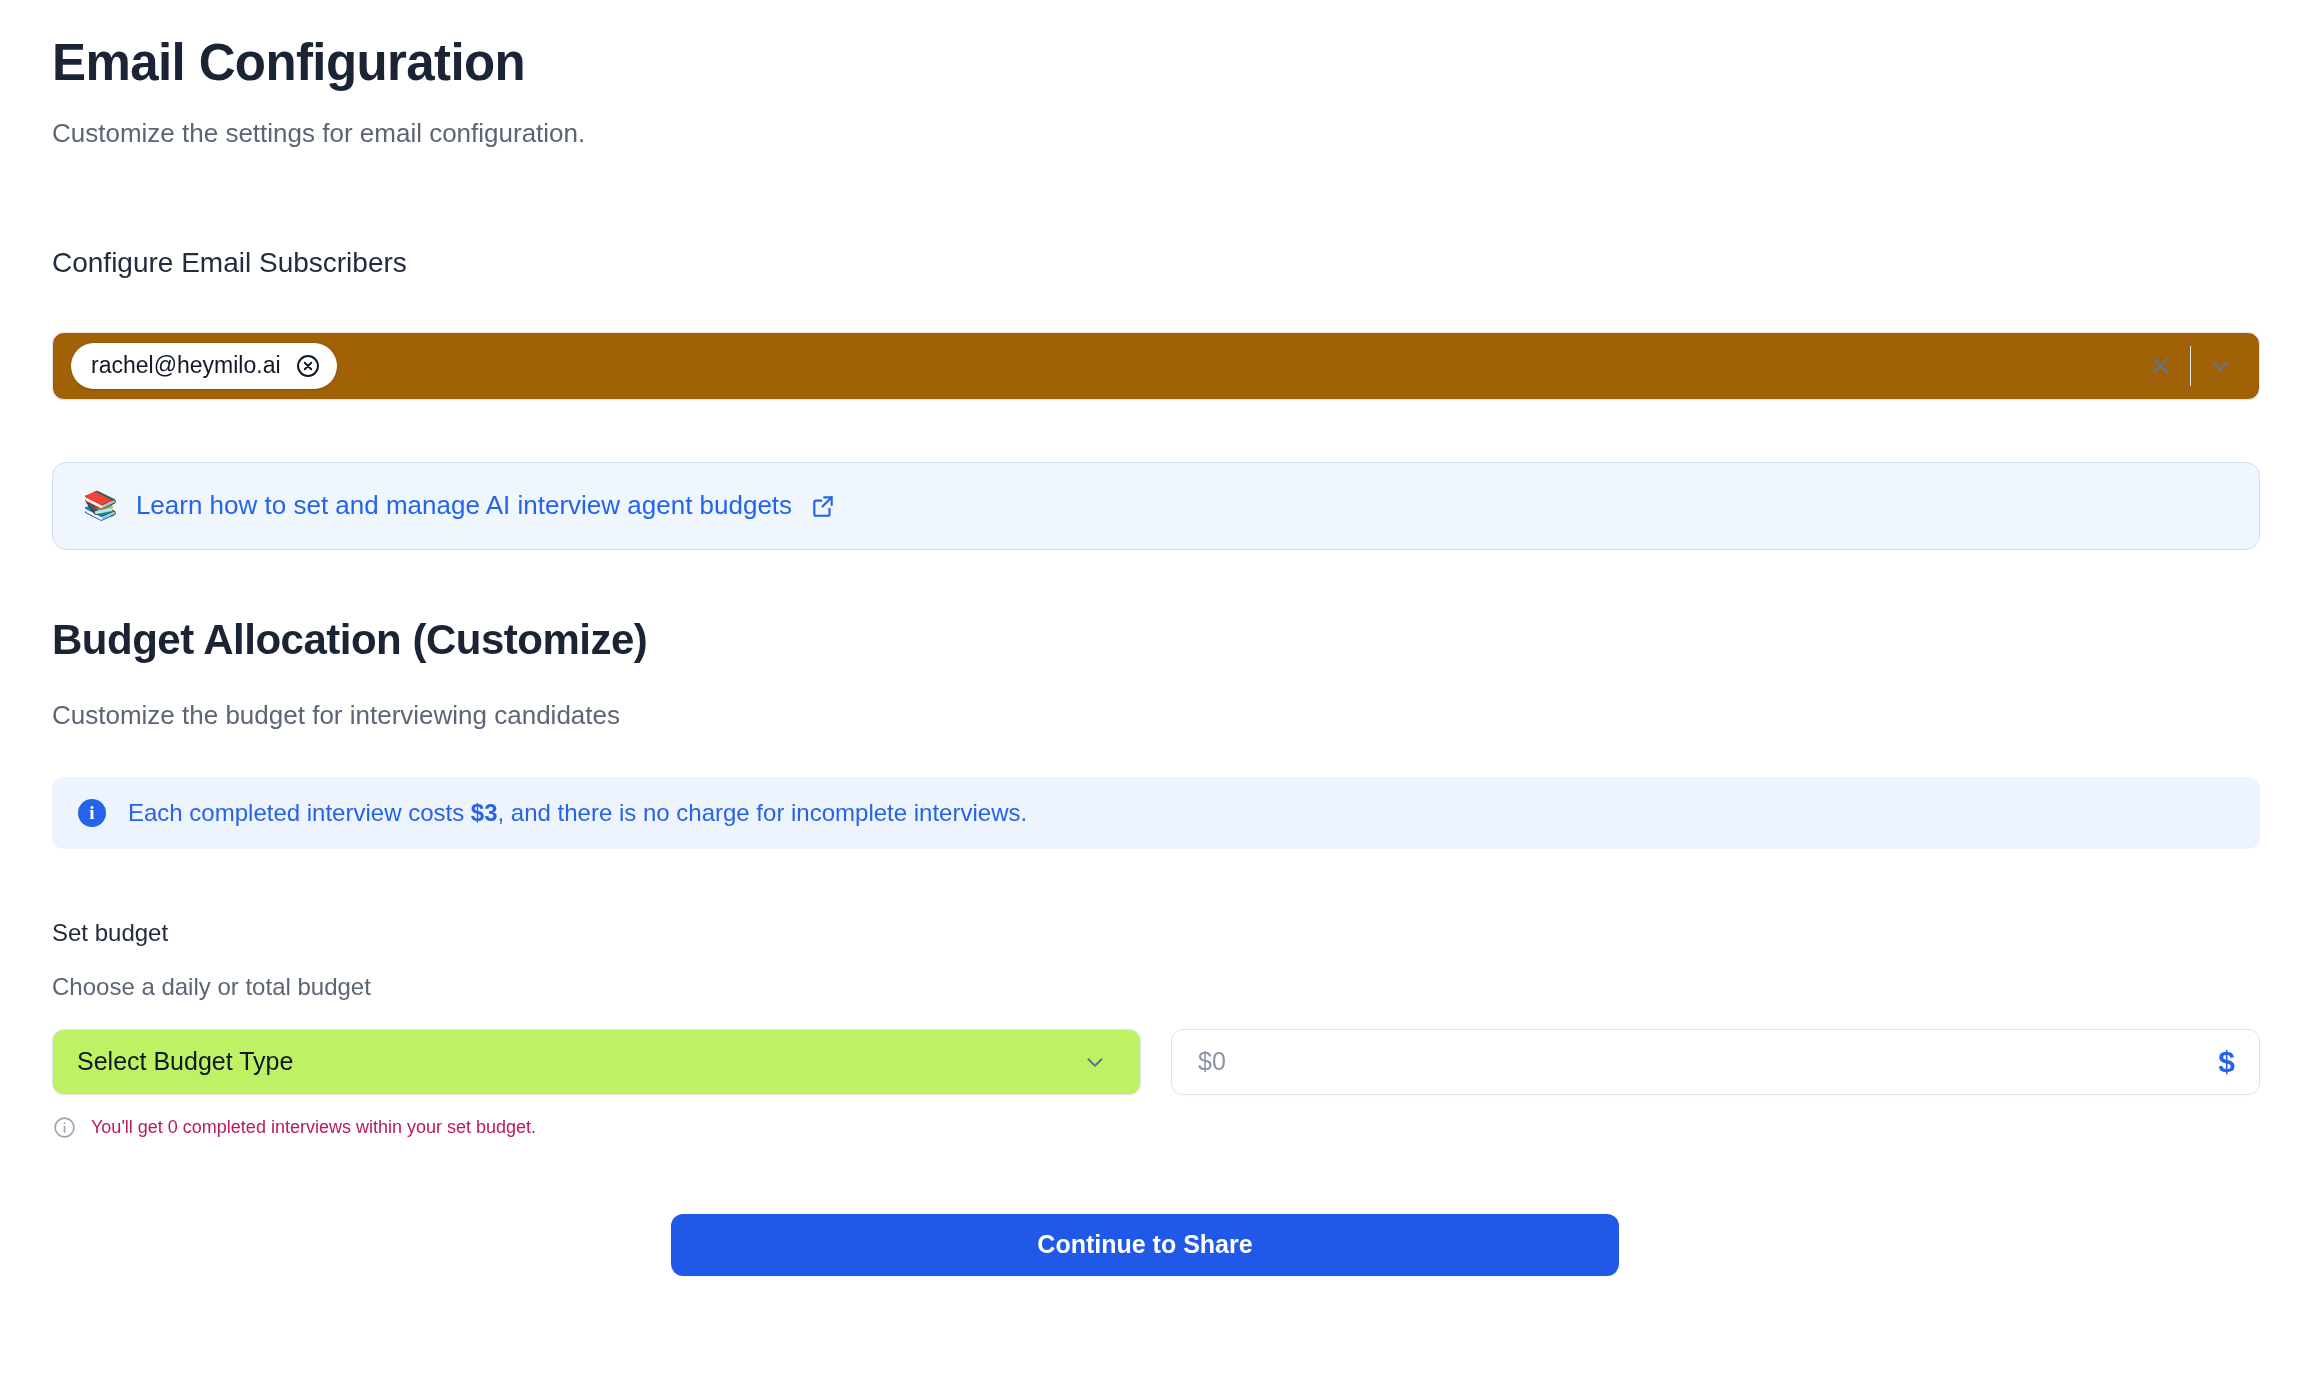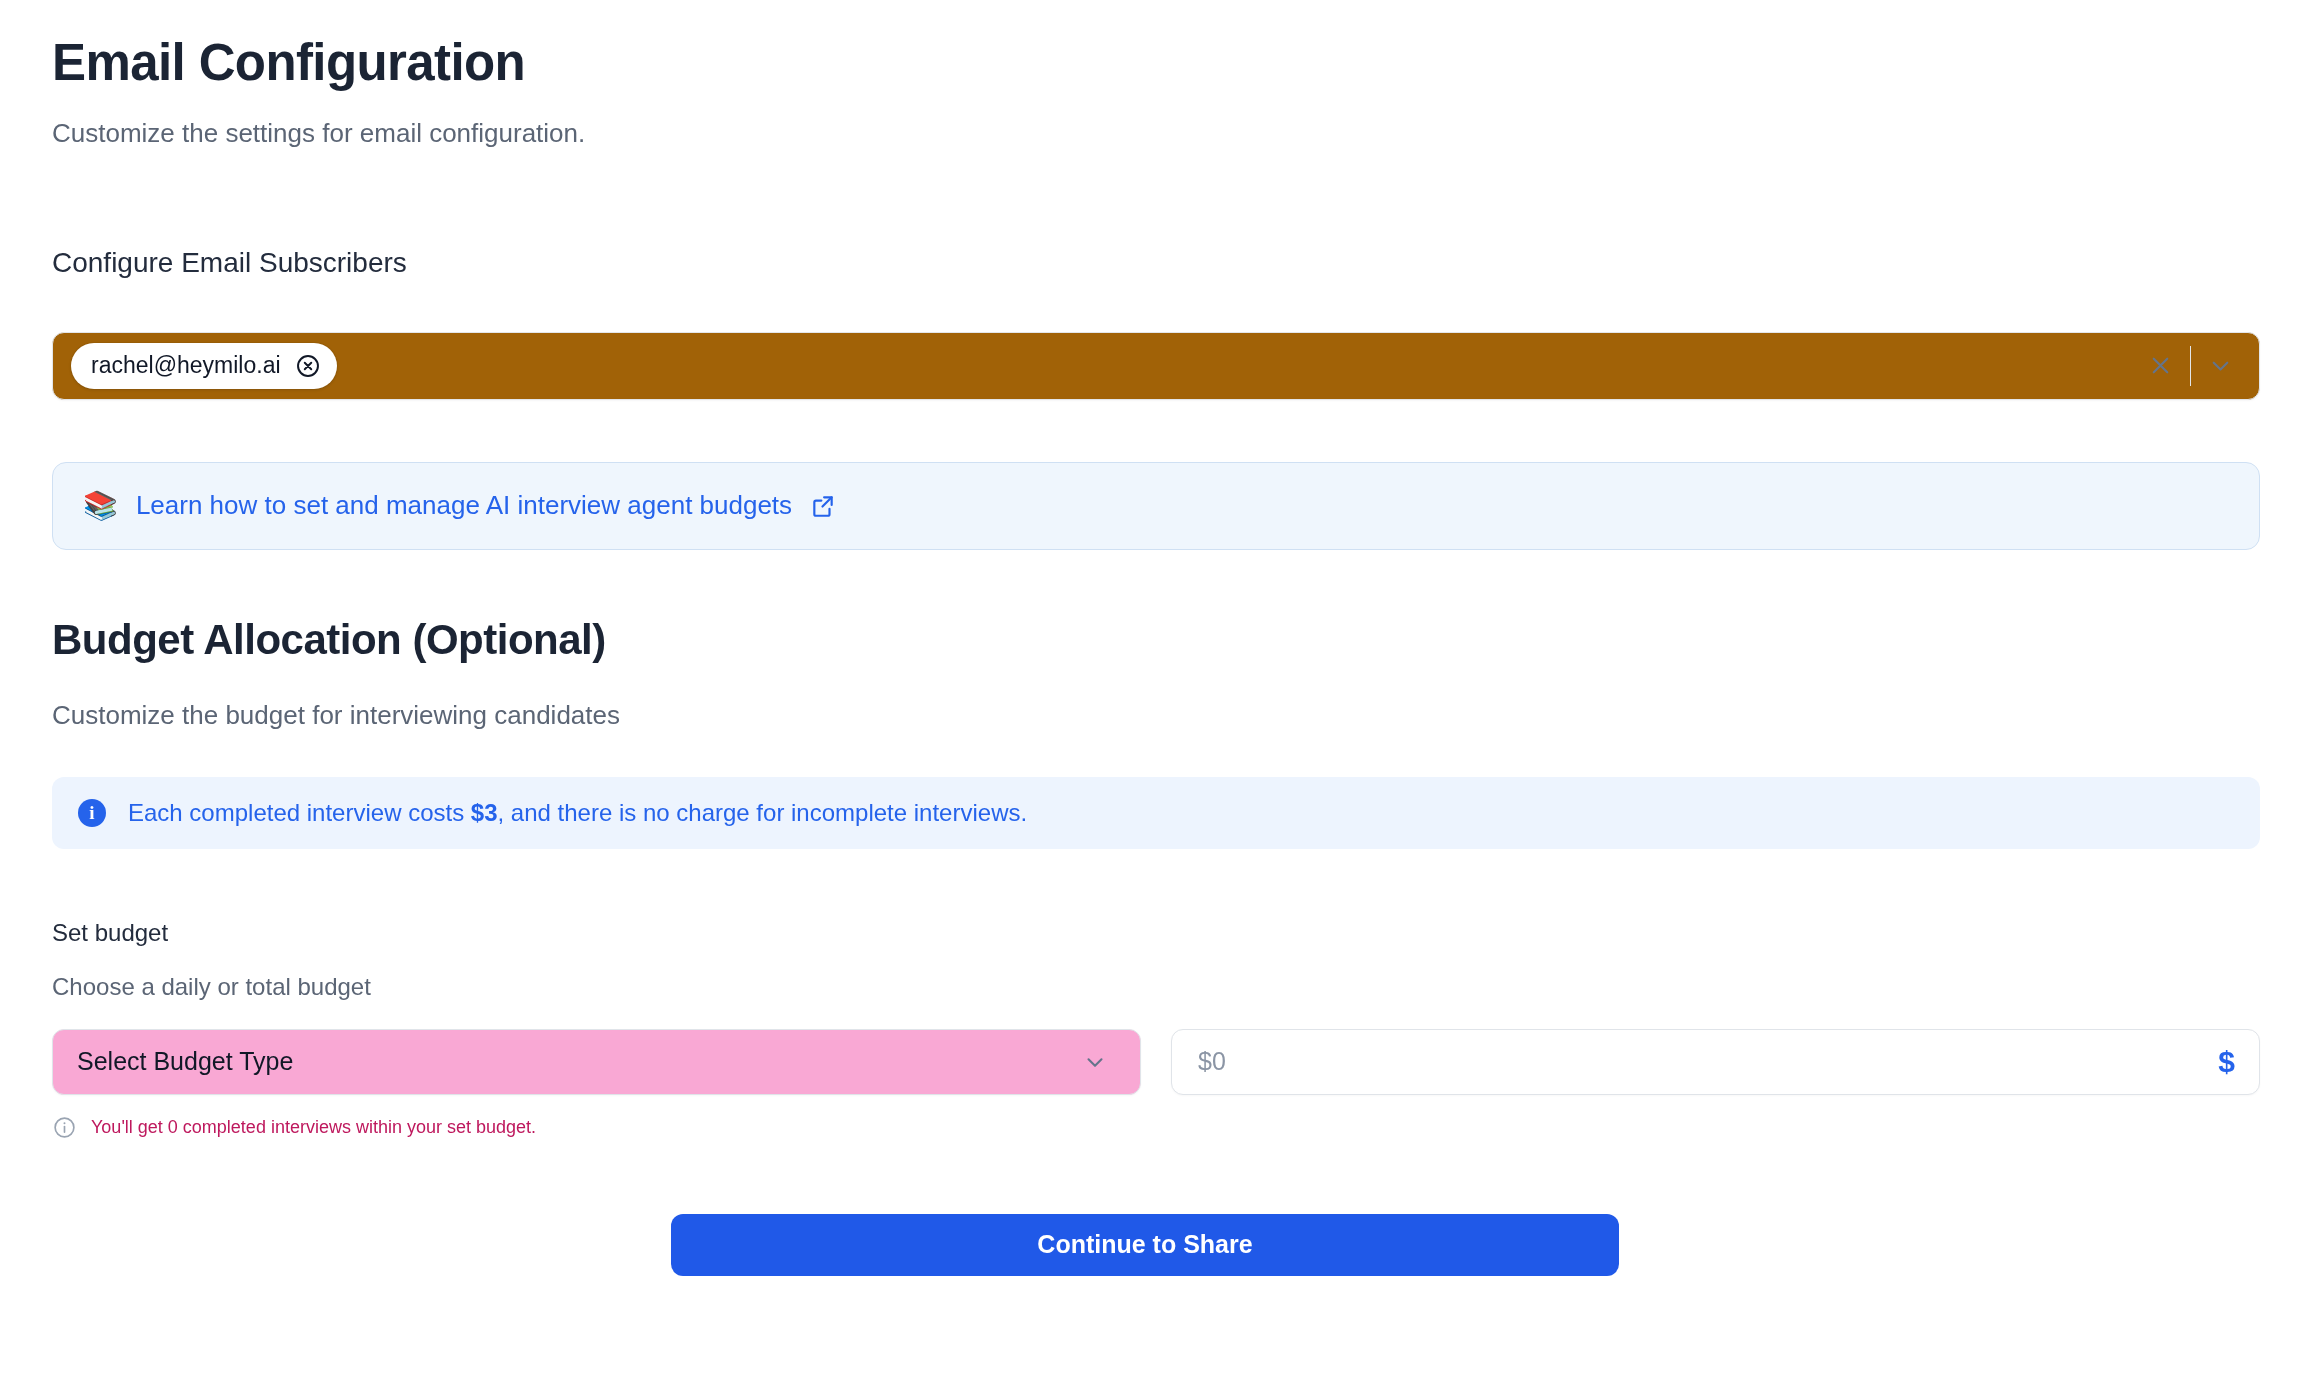--- a/index.html
+++ b/index.html
@@ -195,21 +195,21 @@
   .budget-row {
     margin-top: 28px;
     display: flex;
     gap: 30px;
   }
   .select-box {
     width: 1090px;
     height: 66px;
     border: 1.5px solid #e0e4e9;
     border-radius: 12px;
-    background: #f9a8d4;
+    background: #bef264;
     display: flex;
     align-items: center;
     justify-content: space-between;
     padding: 0 32px 0 24px;
     cursor: pointer;
     box-shadow: 0 1px 2px rgba(16,24,40,0.03);
   }
   .select-value {
     font-size: 25px;
     color: #111827;
@@ -321,21 +321,21 @@
       <span>
         <svg width="26" height="26" viewBox="0 0 24 24" fill="none" stroke="#2563eb" stroke-width="2" stroke-linecap="round" stroke-linejoin="round">
           <path d="M13 4 H20 V11"></path>
           <path d="M20 4 L11.5 12.5"></path>
           <path d="M18 14.5 V19.5 A1.5 1.5 0 0 1 16.5 21 H5.5 A1.5 1.5 0 0 1 4 19.5 V8.5 A1.5 1.5 0 0 1 5.5 7 H10.5"></path>
         </svg>
       </span>
     </a>
   </div>
 
-  <div class="h1-budget">Budget Allocation (Optional)</div>
+  <div class="h1-budget">Budget Allocation (Customize)</div>
   <div class="budget-sub">Customize the budget for interviewing candidates</div>
 
   <div class="info-alert">
     <span class="info-dot">i</span>
     <span class="info-text"><span>Each completed interview costs </span><b>$3</b><span>, and there is no charge for incomplete interviews.</span></span>
   </div>
 
   <div class="h3">Set budget</div>
   <div class="h3-sub">Choose a daily or total budget</div>
 

